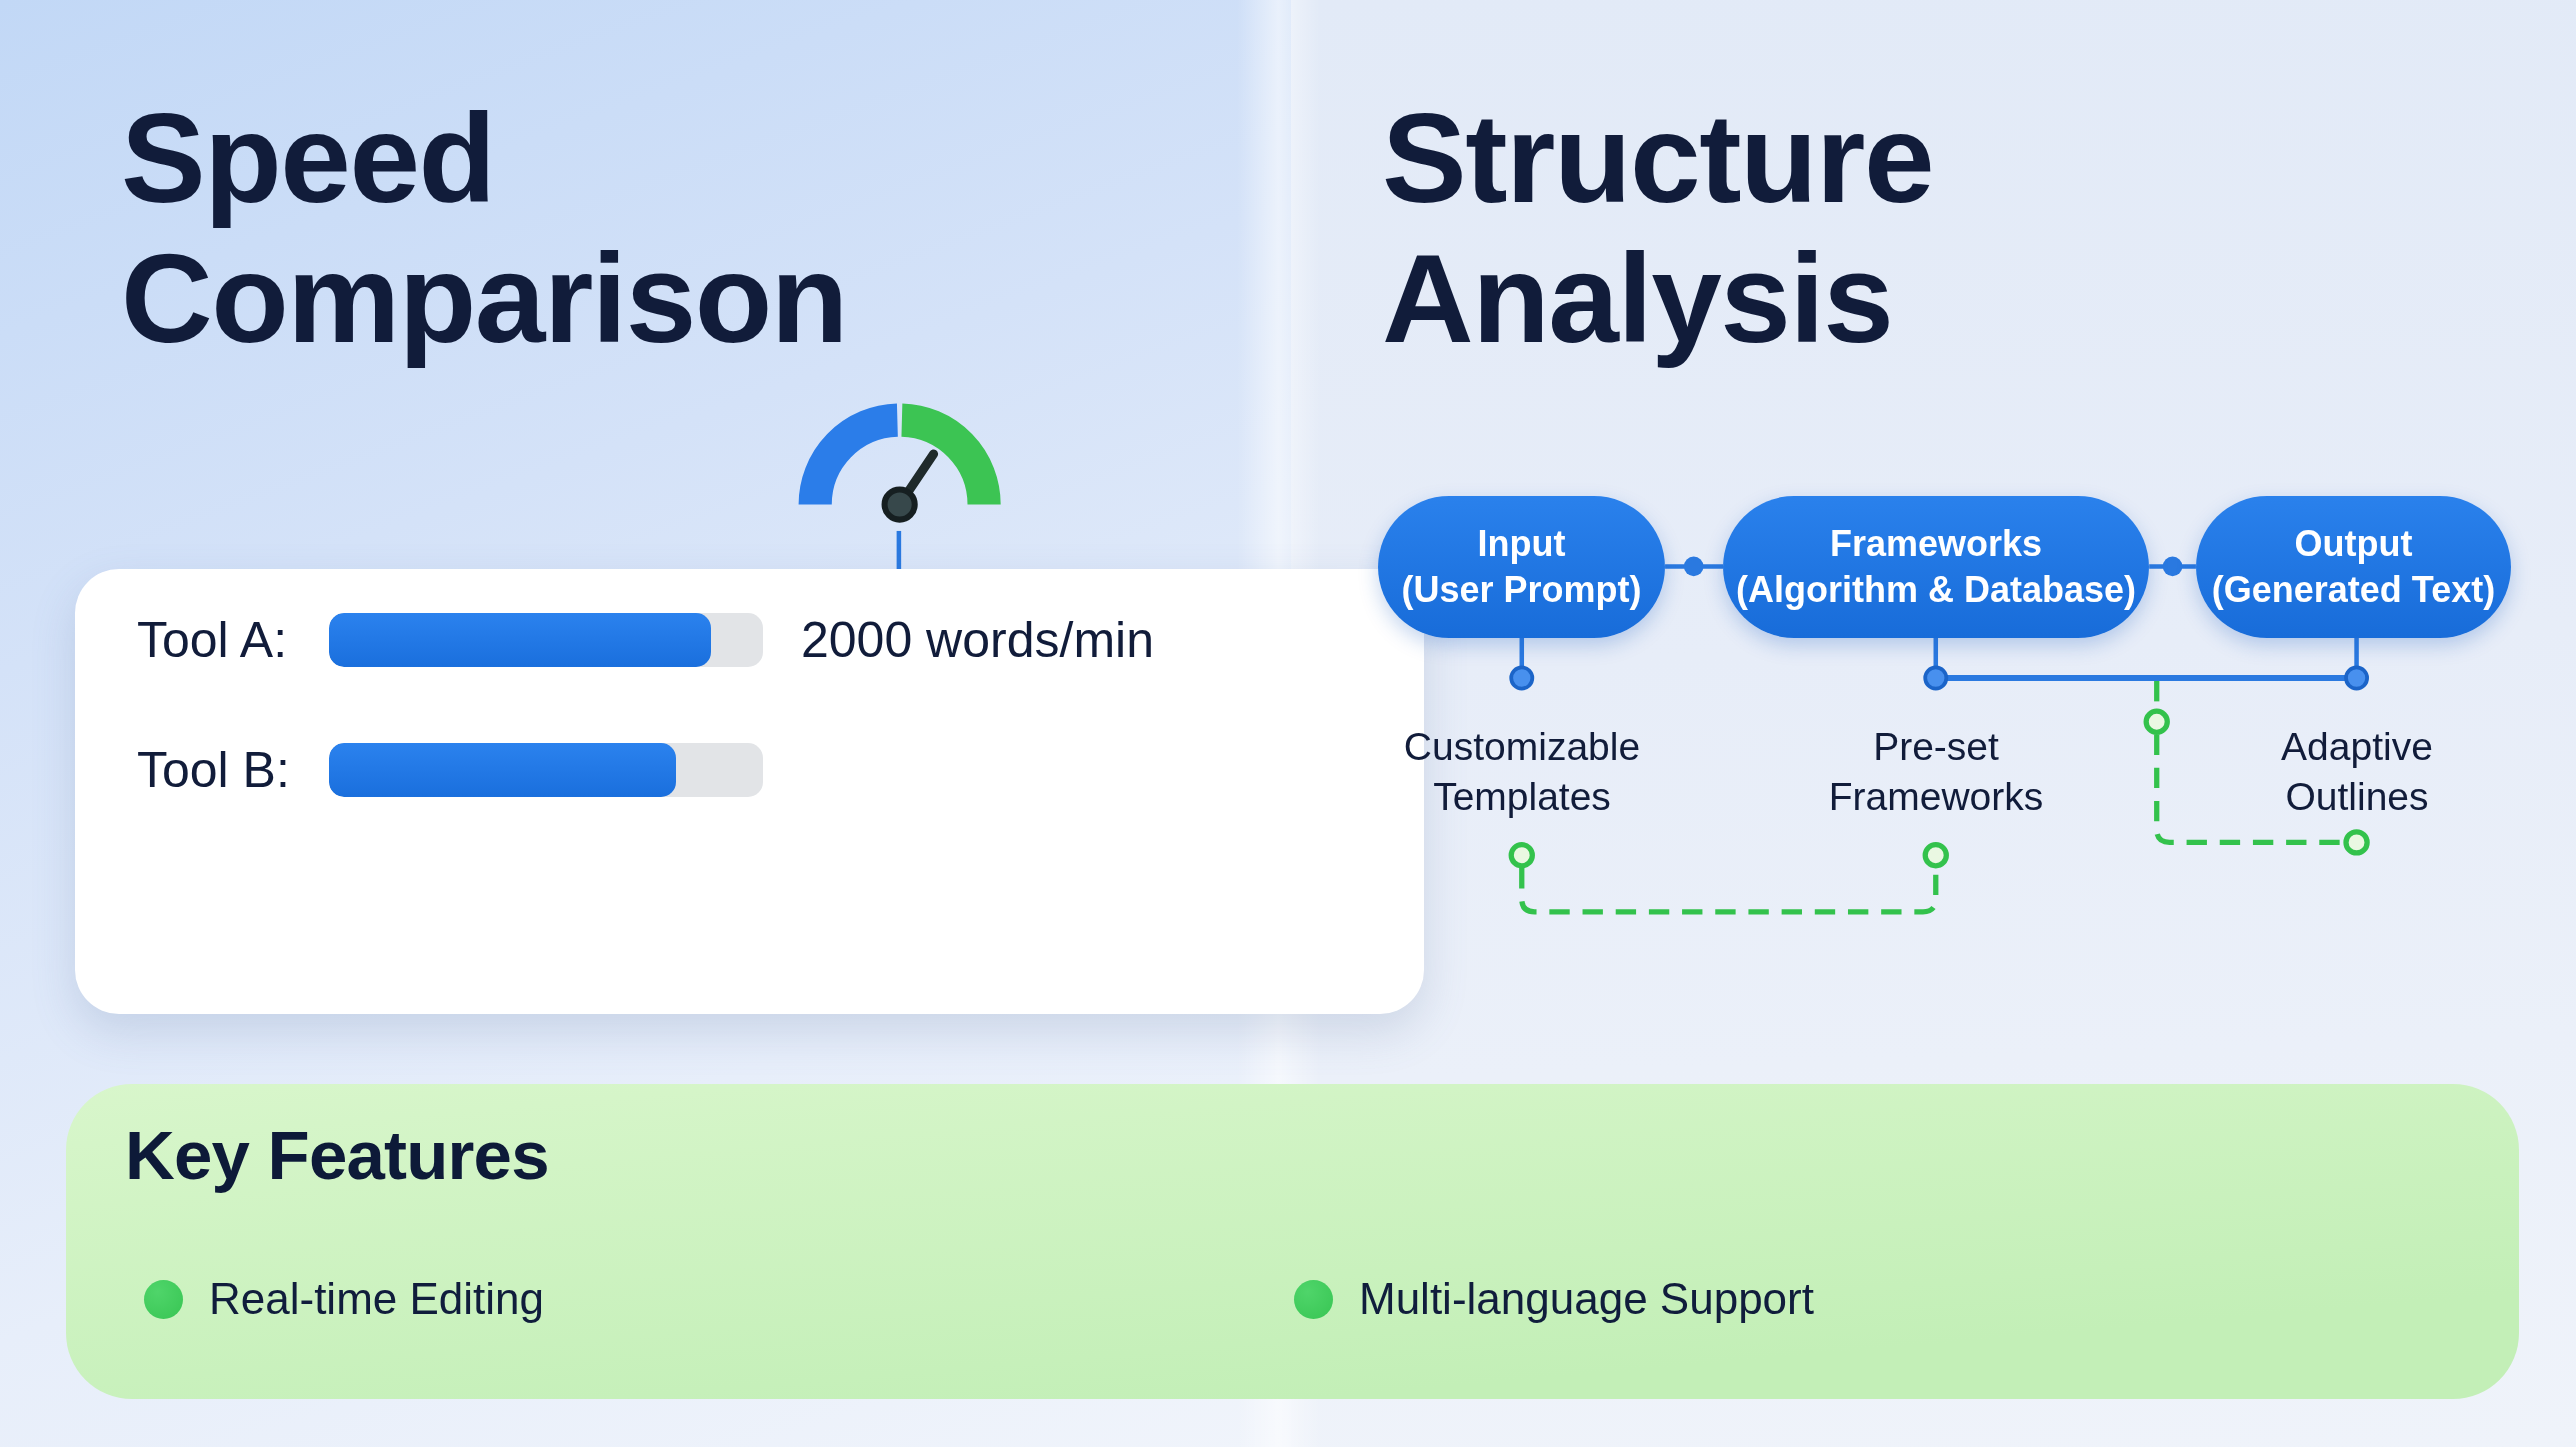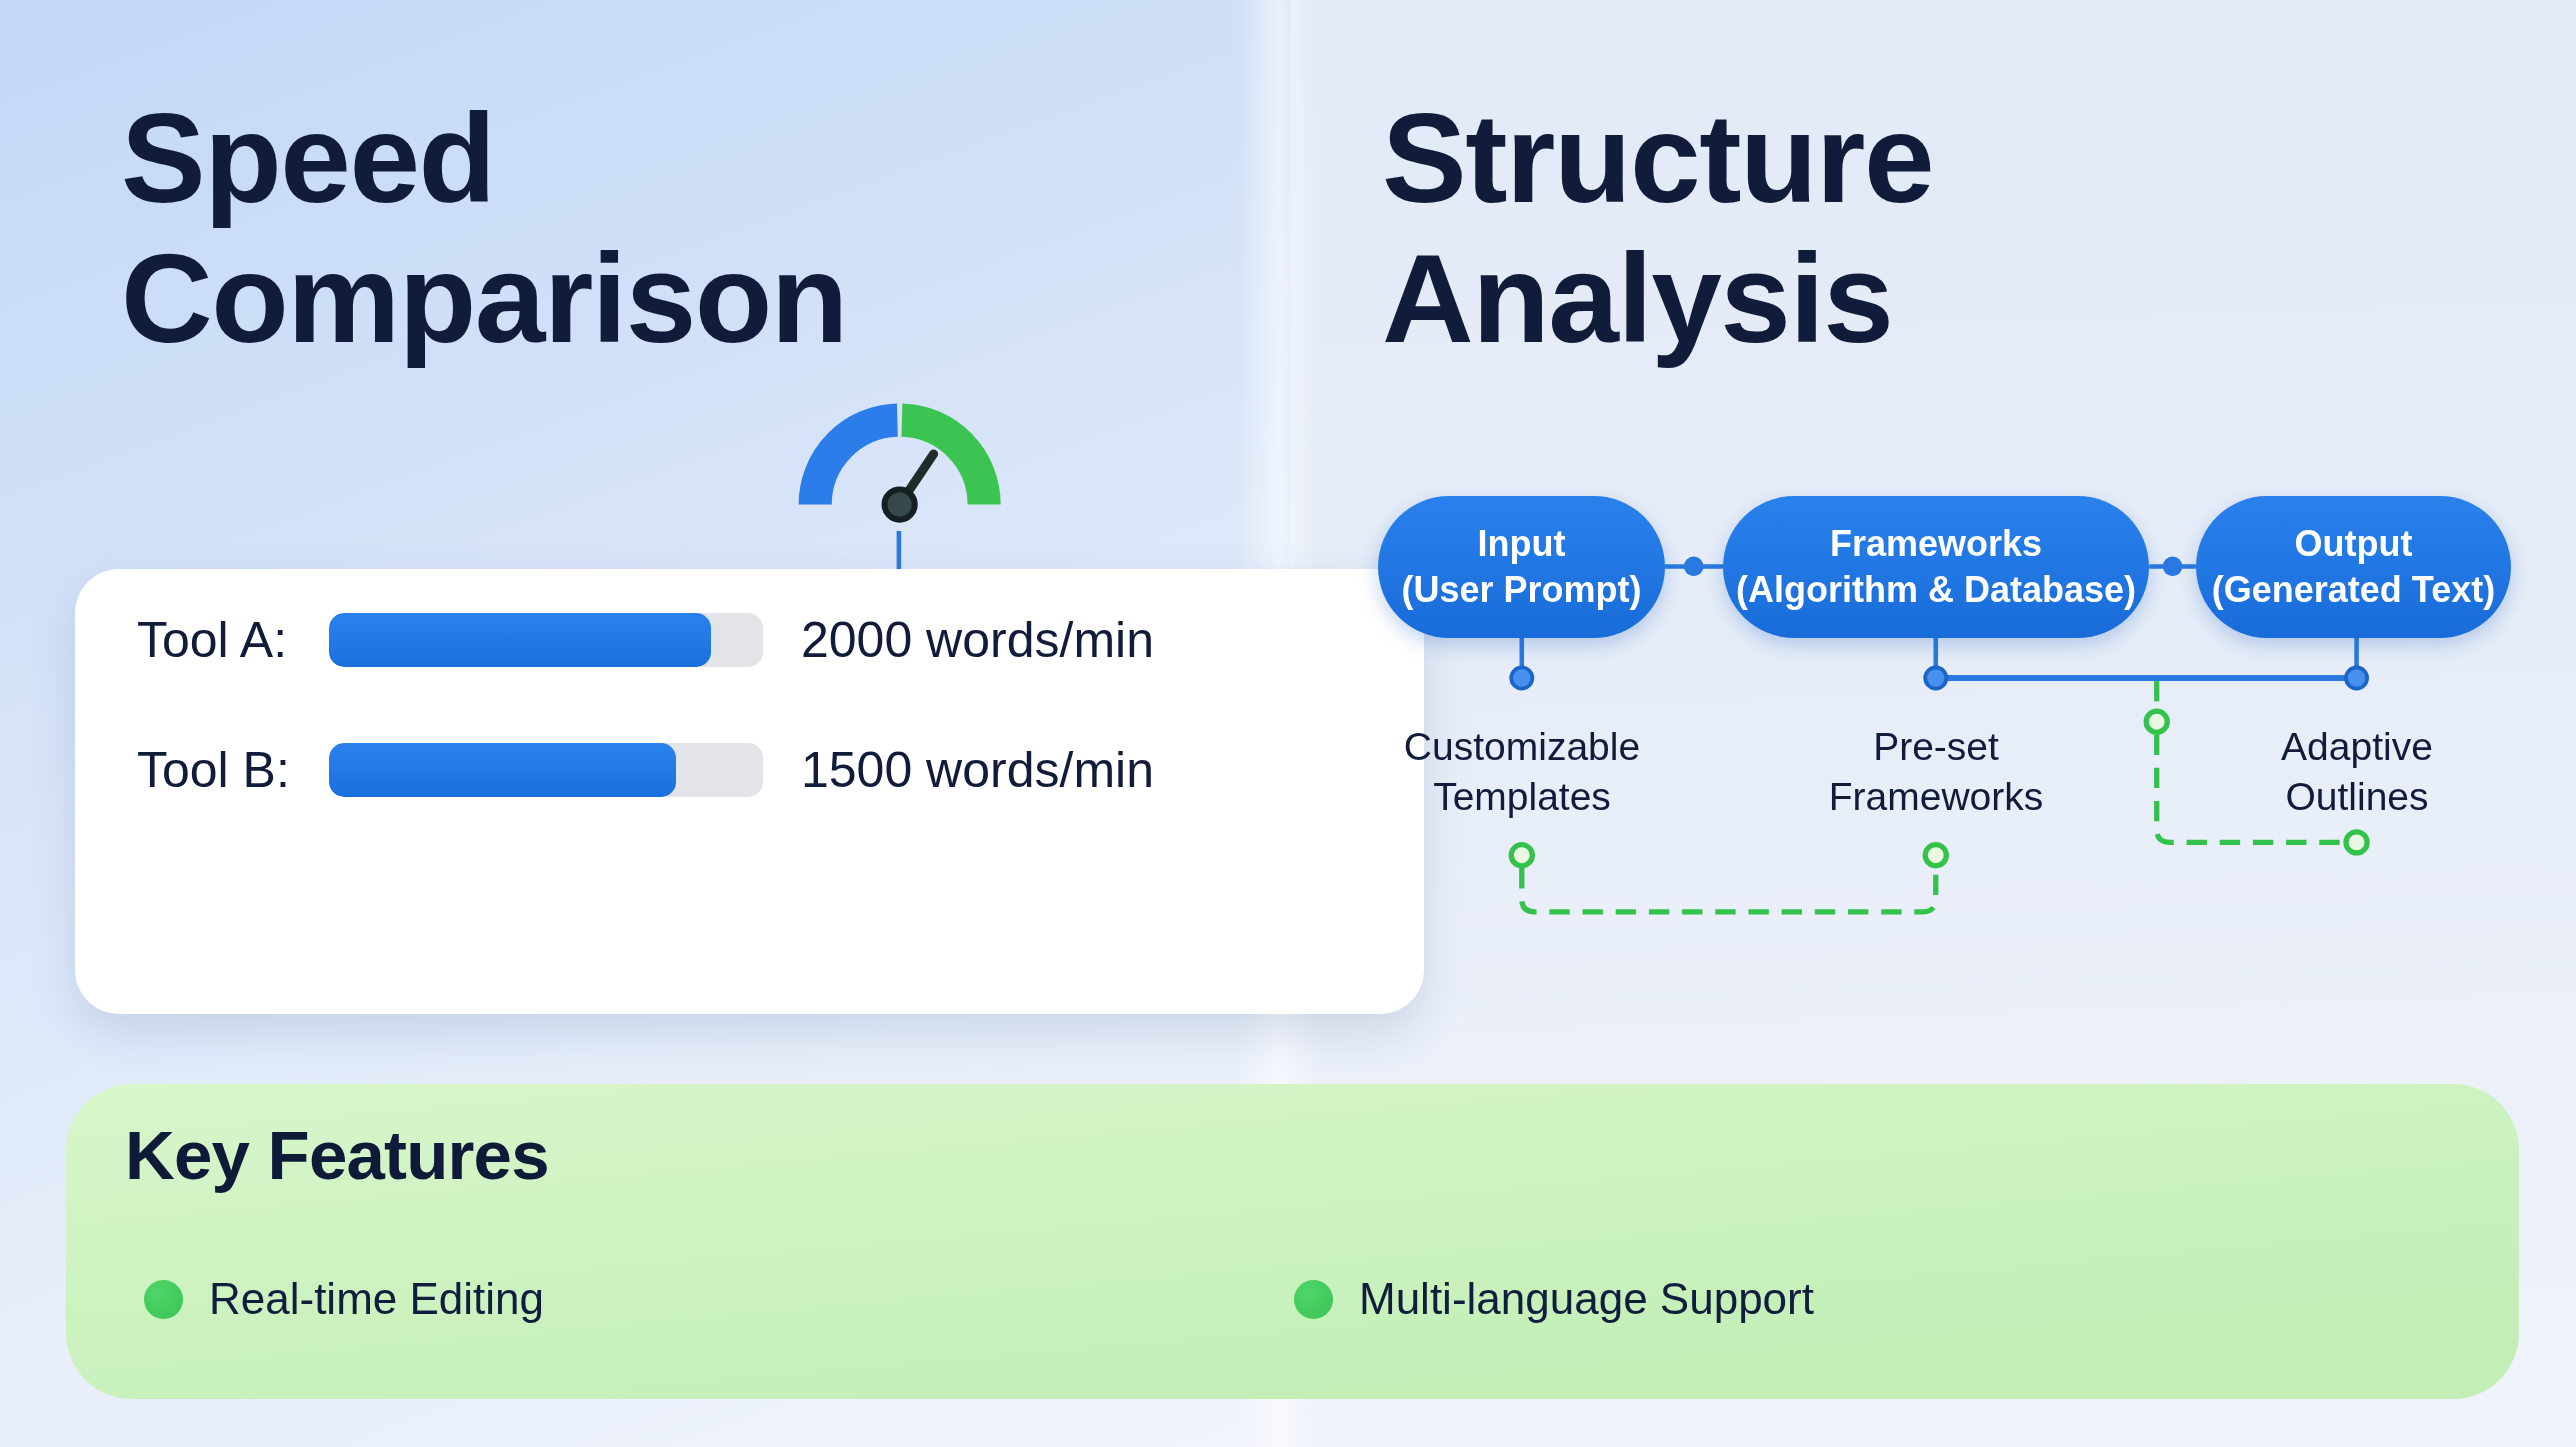--- a/index.html
+++ b/index.html
@@ -171,21 +171,20 @@
     <div class="bar-track">
       <div class="bar-fill" style="width: 88%;"></div>
     </div>
     <div class="tool-value">2000 words/min</div>
   </div>
   <div class="tool-row">
     <div class="tool-label">Tool B:</div>
     <div class="bar-track">
       <div class="bar-fill" style="width: 80%;"></div>
     </div>
-    <div class="tool-value">1500 words/min</div>
   </div>
 </div>
 
 <div class="pill" id="pill-input">
   <div class="pill-line">Input</div>
   <div class="pill-line">(User Prompt)</div>
 </div>
 <div class="pill" id="pill-processing">
   <div class="pill-line">Frameworks</div>
   <div class="pill-line">(Algorithm &amp; Database)</div>

